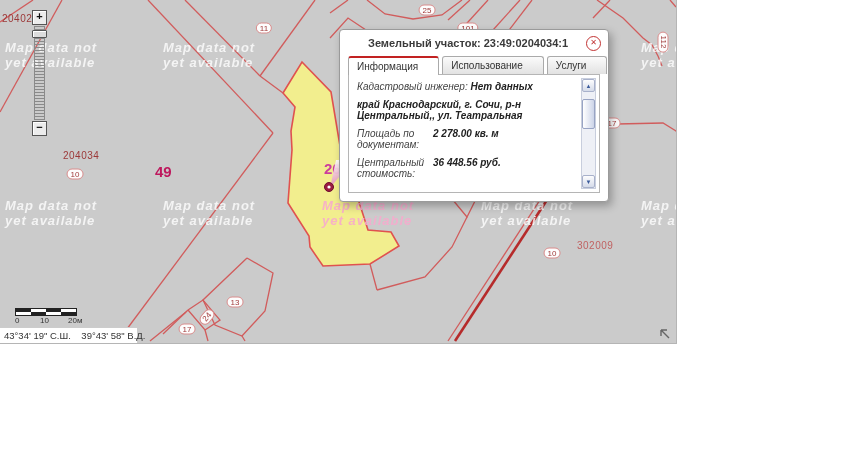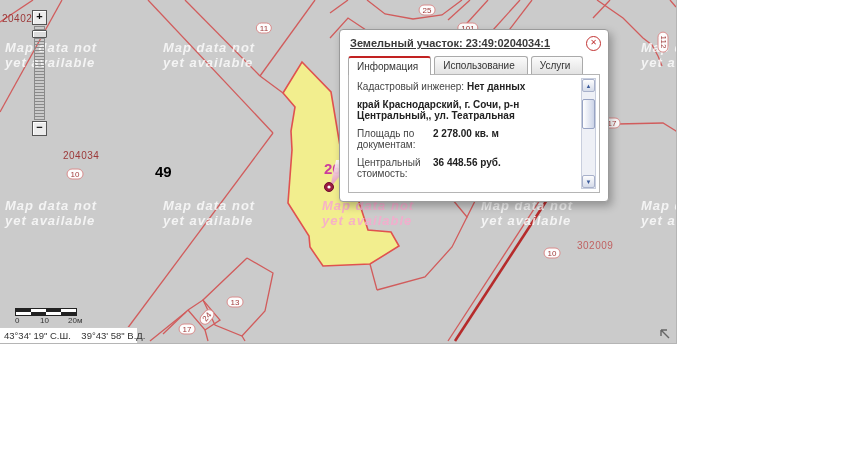--- a/index.html
+++ b/index.html
@@ -5,47 +5,47 @@
   html,body{margin:0;padding:0;}
   body{width:850px;height:462px;background:#ffffff;font-family:"Liberation Sans","DejaVu Sans",sans-serif;position:relative;overflow:hidden;}
   
   #map{position:absolute;left:0;top:0;width:676px;height:343px;background:#cbcbcb;overflow:hidden;border-right:1px solid #b5b5b5;border-bottom:1px solid #b5b5b5;}
   #boundaries{position:absolute;left:0;top:0;}
   .wm{position:absolute;font-size:13px;font-weight:bold;font-style:italic;line-height:1.15;color:rgba(255,255,255,0.78);letter-spacing:1px;white-space:pre;pointer-events:none;}
   .wm.tint{color:rgba(247,170,205,0.88);}
   .maplabel{position:absolute;white-space:nowrap;pointer-events:none;}
   .maplabel.small{font-size:10px;color:#9c3838;letter-spacing:0.5px;}
   .maplabel.light{color:#c06262;}
-  .maplabel.big{font-size:15px;font-weight:bold;color:#000000;}
+  .maplabel.big{font-size:15px;font-weight:bold;color:#be185d;}
   .maplabel.magenta{font-size:15px;font-weight:bold;color:#cb3d9d;}
   .pill{position:absolute;transform:translate(-50%,-50%);font-size:8px;color:#a13b3b;background:#fdfdfd;border:1px solid #d98c8c;border-radius:7px;padding:0 3px;line-height:9px;white-space:nowrap;}
   
   #zoomctl{position:absolute;left:32px;top:10px;width:14px;z-index:5;}
   .zbtn{width:13px;height:13px;background:#ececec;border:1px solid #555;box-shadow:inset 1px 1px 0 #fff;font-size:11px;font-weight:bold;line-height:11px;text-align:center;color:#111;cursor:pointer;}
   #ztrack{width:9px;margin:1px auto;height:94px;border-left:1px solid #8a8a8a;border-right:1px solid #8a8a8a;background:repeating-linear-gradient(to bottom,#8a8a8a 0 1px,rgba(0,0,0,0) 1px 3px);position:relative;}
   #zhandle{position:absolute;left:-3px;top:4px;width:13px;height:6px;background:#dcdcdc;border:1px solid #555;box-shadow:inset 1px 1px 0 #fff;border-radius:1px;cursor:pointer;}
   
   #scalebar{position:absolute;left:15px;top:308px;width:80px;z-index:4;}
   #sbbar{width:60px;height:6px;border:1px solid #222;background:#fff;position:relative;}
   #sbbar .seg{position:absolute;background:#222;}
   #sblabels{position:relative;height:9px;font-size:8px;color:#333;}
   #sblabels span{position:absolute;top:0;}
   
   #coordbar{position:absolute;left:0;top:327px;width:133px;height:16px;background:#fff;border-top:1px solid #ccc;border-right:1px solid #ccc;font-size:9.5px;color:#333;line-height:15px;padding-left:4px;white-space:pre;z-index:4;}
   #resizeicon{position:absolute;left:658px;top:327px;width:14px;height:14px;z-index:4;cursor:pointer;}
   
   #callout{position:absolute;left:0;top:0;pointer-events:none;}
   
   #popup{position:absolute;left:339px;top:29px;width:268px;background:#fff;border:1px solid #9a9a9a;border-radius:4px;box-shadow:3px 4px 9px rgba(0,0,0,0.28);z-index:10;}
-  #popup-title{font-size:11px;font-weight:bold;color:#3a3a3a;padding:7px 26px 4px 10px;white-space:nowrap;text-decoration:underline;}
+  #popup-title{font-size:11px;font-weight:bold;color:#3a3a3a;padding:7px 26px 4px 28px;white-space:nowrap;}
   #popup-close{position:absolute;right:7px;top:6px;width:13px;height:13px;border:1.5px solid #c23333;border-radius:50%;background:#fff;color:#c23333;font-size:8px;font-weight:bold;line-height:12px;text-align:center;cursor:pointer;}
   #tabs{display:flex;gap:3px;margin:3px 8px 0 8px;position:relative;z-index:2;}
-  .tab{font-size:10px;color:#333;padding:3px 12px 2px 8px;border:1px solid #aaa;border-bottom:none;border-radius:3px 3px 0 0;background:linear-gradient(#fbfbfb,#e2e2e2);cursor:pointer;white-space:nowrap;}
+  .tab{font-size:10px;color:#333;padding:3px 20px 2px 8px;border:1px solid #aaa;border-bottom:none;border-radius:3px 3px 0 0;background:linear-gradient(#fbfbfb,#e2e2e2);cursor:pointer;white-space:nowrap;}
   .tab.active{background:#fff;border-top:2px solid #c22222;margin-bottom:-1px;padding-bottom:3px;}
-  #popup-content{margin:0 8px 8px 8px;border:1px solid #b5b5b5;background:#fff;position:relative;padding:6px 24px 6px 8px;font-size:10px;color:#222;min-height:74px;}
+  #popup-content{margin:0 8px 8px 8px;border:1px solid #b5b5b5;background:#fff;position:relative;padding:6px 24px 6px 8px;font-size:10px;color:#222;min-height:74px;font-style:italic;}
   .prow{display:flex;margin-bottom:7px;}
   .prow:last-child{margin-bottom:2px;}
   .plabel{width:76px;flex:none;color:#444;}
   .pvalue{font-weight:bold;color:#222;}
   .prow.inline{display:block;color:#444;}
   .prow.inline .pvalue{display:inline;}
   
   #psb{position:absolute;right:3px;top:3px;bottom:3px;width:15px;background:#eef0f6;border:1px solid #c8cedd;box-sizing:border-box;}
   .sbbtn{position:absolute;left:0;right:0;height:13px;background:linear-gradient(#fdfdfe,#d5dbe9);border:1px solid #a8b1cb;border-radius:2px;color:#3a5a9a;font-size:6px;text-align:center;line-height:12px;box-sizing:border-box;cursor:pointer;}
   #psb-up{top:0;}

